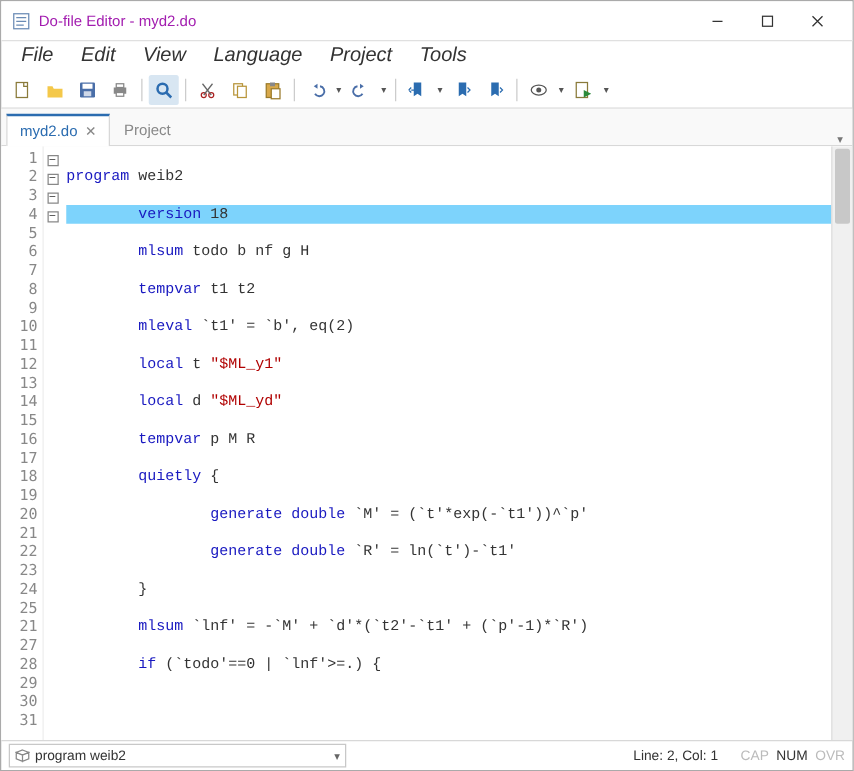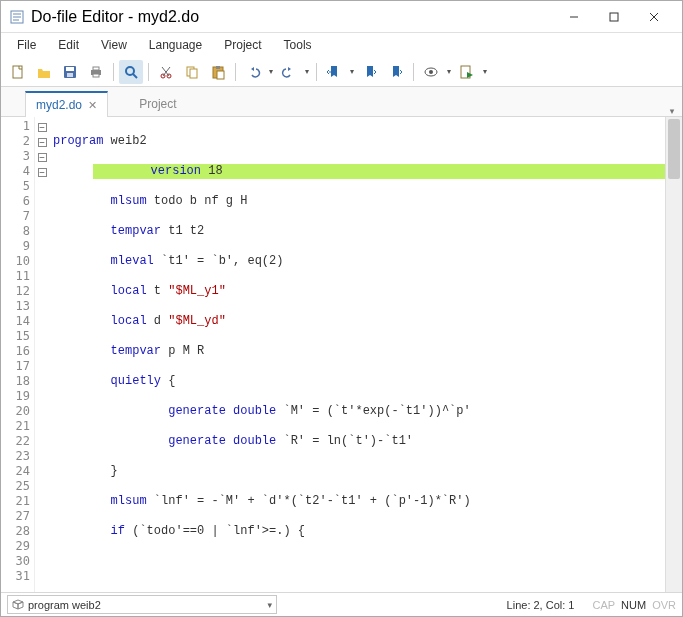--- a/index.html
+++ b/index.html
@@ -1,40 +1,40 @@
 <!DOCTYPE html>
 <html><head>
 <meta charset="utf-8">
 <style>
 * { box-sizing: border-box; margin: 0; padding: 0; }
 body { font-family: "Segoe UI", Tahoma, sans-serif; font-size: 12px; background: #fff; color: #333; width: 683px; height: 617px; overflow: hidden; border: 1px solid #aaa; display: flex; flex-direction: column; }
 .titlebar { display: flex; align-items: center; height: 32px; padding: 0 8px; background: #fff; border-bottom: 1px solid #e0e0e0; }
 .titlebar .app-icon { width: 16px; height: 16px; margin-right: 6px; }
-.titlebar .title { flex: 1; font-size: 16px; color: #000000; }
+.titlebar .title { flex: 1; font-size: 12px; color: #a21caf; }
 .titlebar .wbtn { width: 40px; height: 28px; display: flex; align-items: center; justify-content: center; color: #333; }
 .menubar { display: flex; align-items: center; height: 24px; padding: 0 6px; gap: 2px; }
-.menubar .mi { padding: 2px 10px; font-size: 12px; cursor: default; }
+.menubar .mi { padding: 2px 10px; font-size: 16px; cursor: default; font-style: italic; }
 .toolbar { display: flex; align-items: center; height: 30px; padding: 2px 5px; gap: 2px; border-bottom: 1px solid #d8d8d8; }
 .tbtn { width: 24px; height: 24px; display: flex; align-items: center; justify-content: center; border-radius: 2px; }
 .tbtn.active { background: #d8e6f2; }
 .tsep { width: 1px; height: 18px; background: #ccc; margin: 0 3px; }
 .tdd { width: 8px; height: 24px; display:flex; align-items:center; justify-content:center; color:#555; font-size:8px; }
 .tabs { display: flex; align-items: flex-end; height: 30px; padding-left: 4px; background: #f9f9f9; border-bottom: 1px solid #d8d8d8; }
-.tab { position: relative; display: flex; align-items: center; height: 26px; padding: 0 10px; font-size: 12px; border: 1px solid transparent; border-bottom: none; color: #888; margin-left: 20px; }
+.tab { position: relative; display: flex; align-items: center; height: 26px; padding: 0 10px; font-size: 12px; border: 1px solid transparent; border-bottom: none; color: #888; }
 .tab.active { background: #fff; border-color: #d8d8d8; border-top: 2px solid #2b6cb0; color: #2b6cb0; top: 1px; }
 .tab .close { margin-left: 6px; font-size: 11px; color: #888; }
 .tabs .spacer { flex:1; }
 .tabs .overflow { width: 20px; display:flex; align-items:center; justify-content:center; color:#777; font-size:9px; }
 .editor-area { position: relative; flex: 1; display: flex; background: #fff; overflow: hidden; }
 .line-gutter { width: 34px; background: #fff; text-align: right; color: #888; font-family: Consolas, monospace; font-size: 12px; line-height: 15px; padding: 2px 4px 2px 0; border-right: 1px solid #eee; user-select:none; }
 .fold-gutter { width: 14px; font-family: Consolas, monospace; font-size: 12px; line-height: 15px; padding: 2px 0; color: #666; text-align: center; user-select:none; }
 .fold-toggle { display: inline-block; width: 9px; height: 9px; border: 1px solid #888; font-size: 9px; line-height: 7px; text-align: center; color: #555; background:#fff; }
 .code { flex: 1; font-family: Consolas, "Courier New", monospace; font-size: 12px; line-height: 15px; padding: 2px 4px; white-space: pre; overflow: hidden; position: relative; }
 .code .line { height: 15px; }
-.code .line.hl { background: #bef264; margin-left: 40px; }
+.code .line.hl { background: #7dd3fc; }
 .kw { color: #1818c0; }
 .str { color: #b00000; }
 .scroll-right { position:absolute; right:0; top:0; bottom:0; width:17px; background:#f0f0f0; border-left:1px solid #ddd; }
 .scroll-right .thumb { position:absolute; left:2px; right:2px; top:2px; height:60px; background:#c8c8c8; border-radius:2px; }
 .statusbar { height: 24px; border-top: 1px solid #d8d8d8; display: flex; align-items: center; font-size: 11px; padding: 0 6px; gap: 6px; }
 .statusbar .func-select { display:flex; align-items:center; width: 270px; height: 19px; border:1px solid #c8c8c8; padding: 0 4px; font-size:11px; background:#fff;}
 .statusbar .func-select .dd { margin-left:auto; color:#666; font-size:9px; }
 .statusbar .spacer { flex:1; }
 .statusbar .dim { color:#bbb; }
 svg { display:block; }

